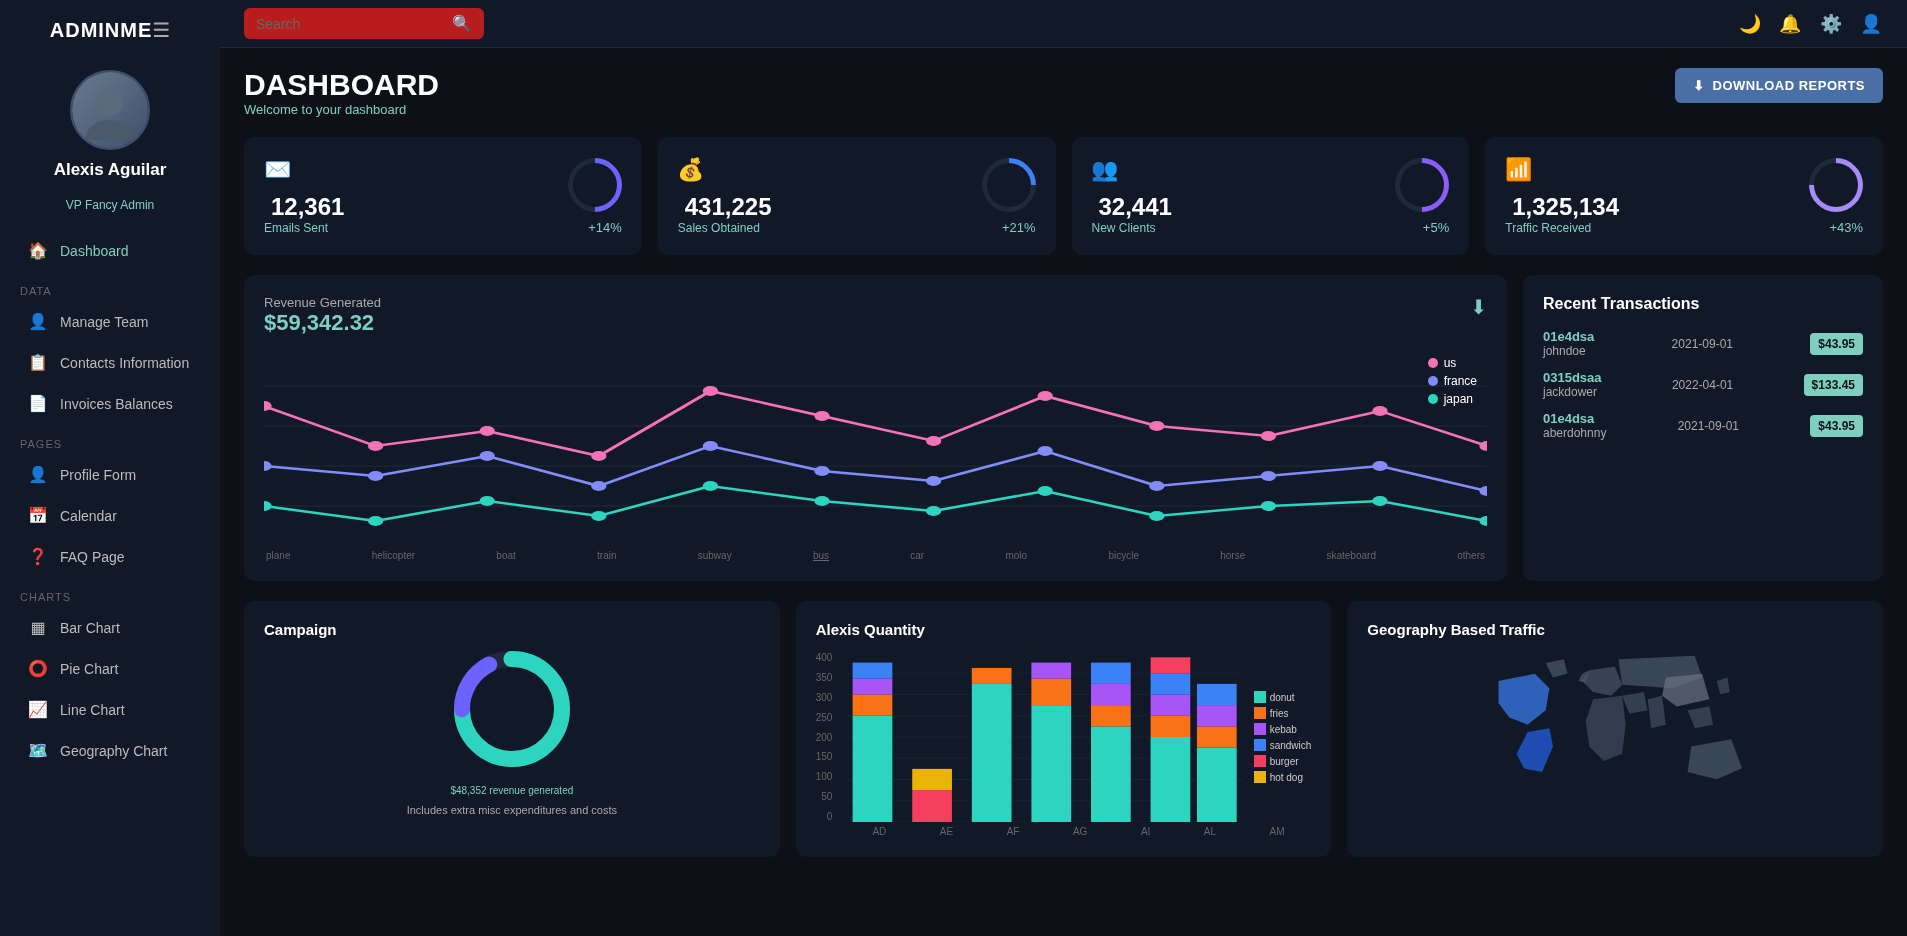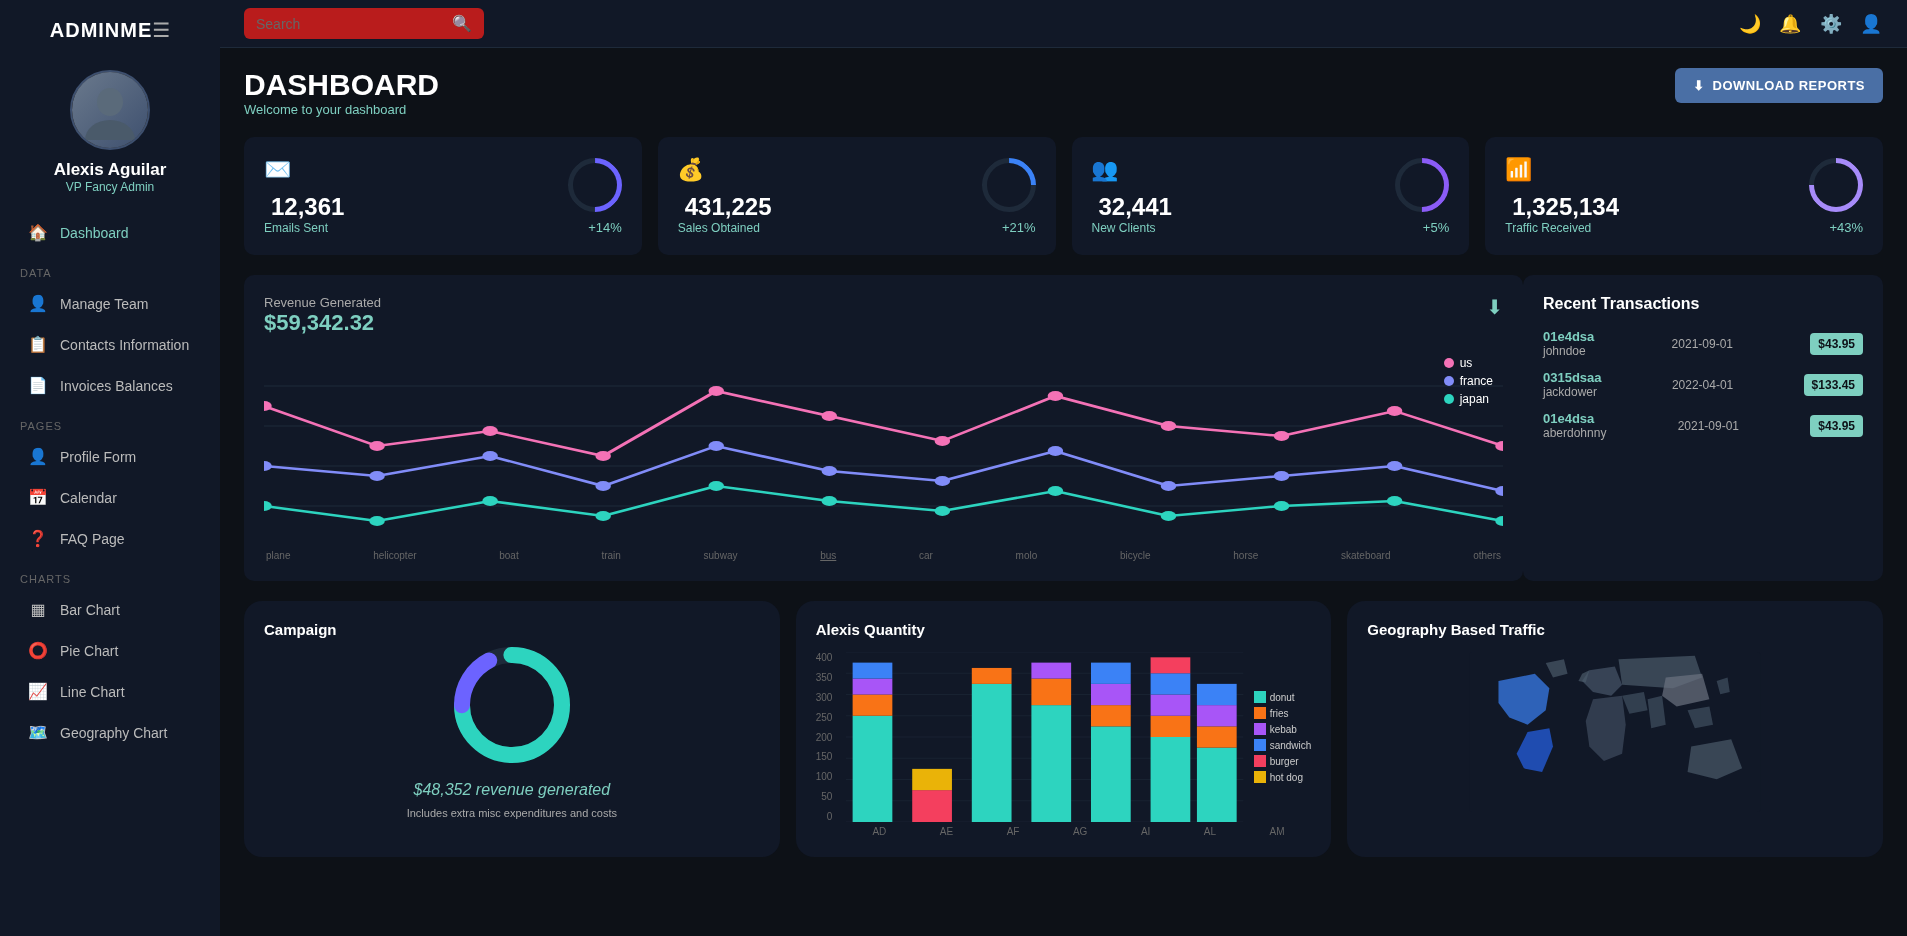--- a/index.html
+++ b/index.html
@@ -55,21 +55,21 @@
       border-radius: 50%;
       background: linear-gradient(135deg, #6b7a8d, #3d4f6e);
       display: flex; align-items: center; justify-content: center;
       font-size: 32px; color: #ccc;
     }
     .profile-name {
       font-size: 17px; font-weight: 700; color: #fff;
       text-align: center;
     }
     .profile-title {
-      font-size: 12px; color: #7ecfc0; text-align: center; margin-top: 0;
+      font-size: 12px; color: #7ecfc0; text-align: center; margin-top: 18px;
     }
     .sidebar-section-label {
       font-size: 11px; color: #666; text-transform: uppercase;
       padding: 14px 20px 4px;
       letter-spacing: 1px;
     }
     .sidebar-item {
       display: flex; align-items: center;
       padding: 10px 20px;
       cursor: pointer;
@@ -172,20 +172,21 @@
       width: 54px; height: 54px;
       border-radius: 50%;
       border: 4px solid transparent;
     }
     .donut-1 { border-color: #6c63ff #6c63ff #6c63ff transparent; }
 
     
     .middle-row {
       display: grid;
       grid-template-columns: 1fr 360px;
+      gap: 16px;
       margin-bottom: 20px;
     }
 
     
     .revenue-card {
       background: #111827;
       border-radius: 10px;
       padding: 20px;
     }
     .revenue-header {
@@ -235,39 +236,39 @@
     }
 
     
     .bottom-row {
       display: grid;
       grid-template-columns: 1fr 1fr 1fr;
       gap: 16px;
     }
     .bottom-card {
       background: #111827;
-      border-radius: 18px;
+      border-radius: 10px;
       padding: 20px;
       min-height: 230px;
     }
     .bottom-card-title { font-size: 15px; font-weight: 700; margin-bottom: 14px; }
 
     
     .campaign-donut-wrap {
       display: flex; justify-content: center; align-items: center;
       height: 160px;
       flex-direction: column;
       gap: 8px;
     }
     .campaign-donut {
       position: relative;
       width: 120px; height: 120px;
     }
     .campaign-donut svg { width: 120px; height: 120px; transform: rotate(-90deg); }
-    .campaign-sub { font-size: 16px; color: #7ecfc0; margin-top: 8px; font-style: italic; }
+    .campaign-sub { font-size: 10px; color: #7ecfc0; margin-top: 8px; }
     .campaign-note { font-size: 11px; color: #aaa; text-align: center; }
 
     
     .world-map-wrap {
       display: flex; justify-content: center; align-items: center;
       height: 160px;
     }
 
     
     .content::-webkit-scrollbar { width: 6px; }

